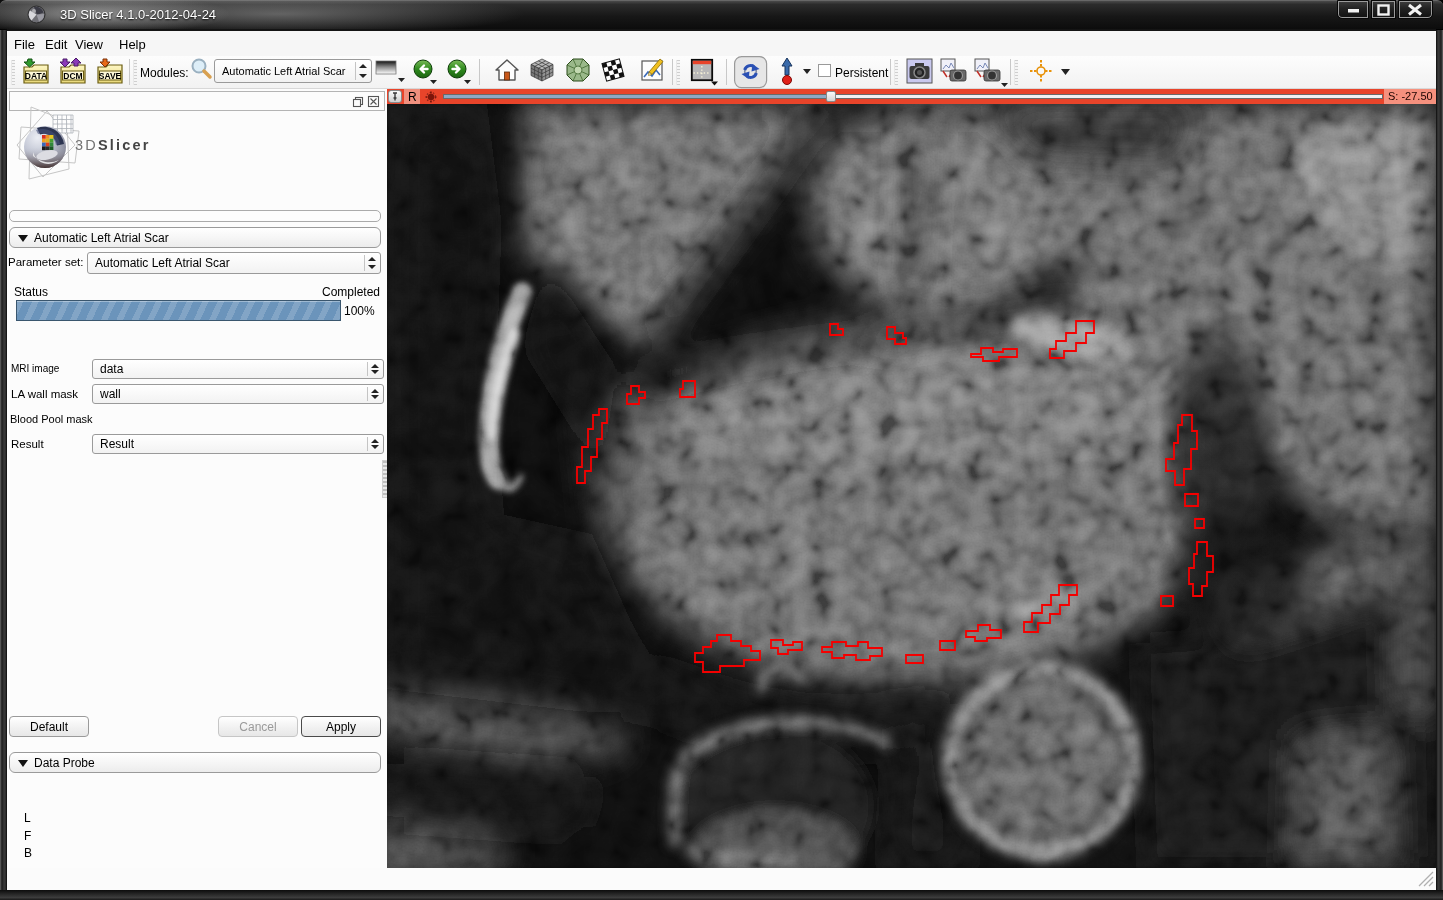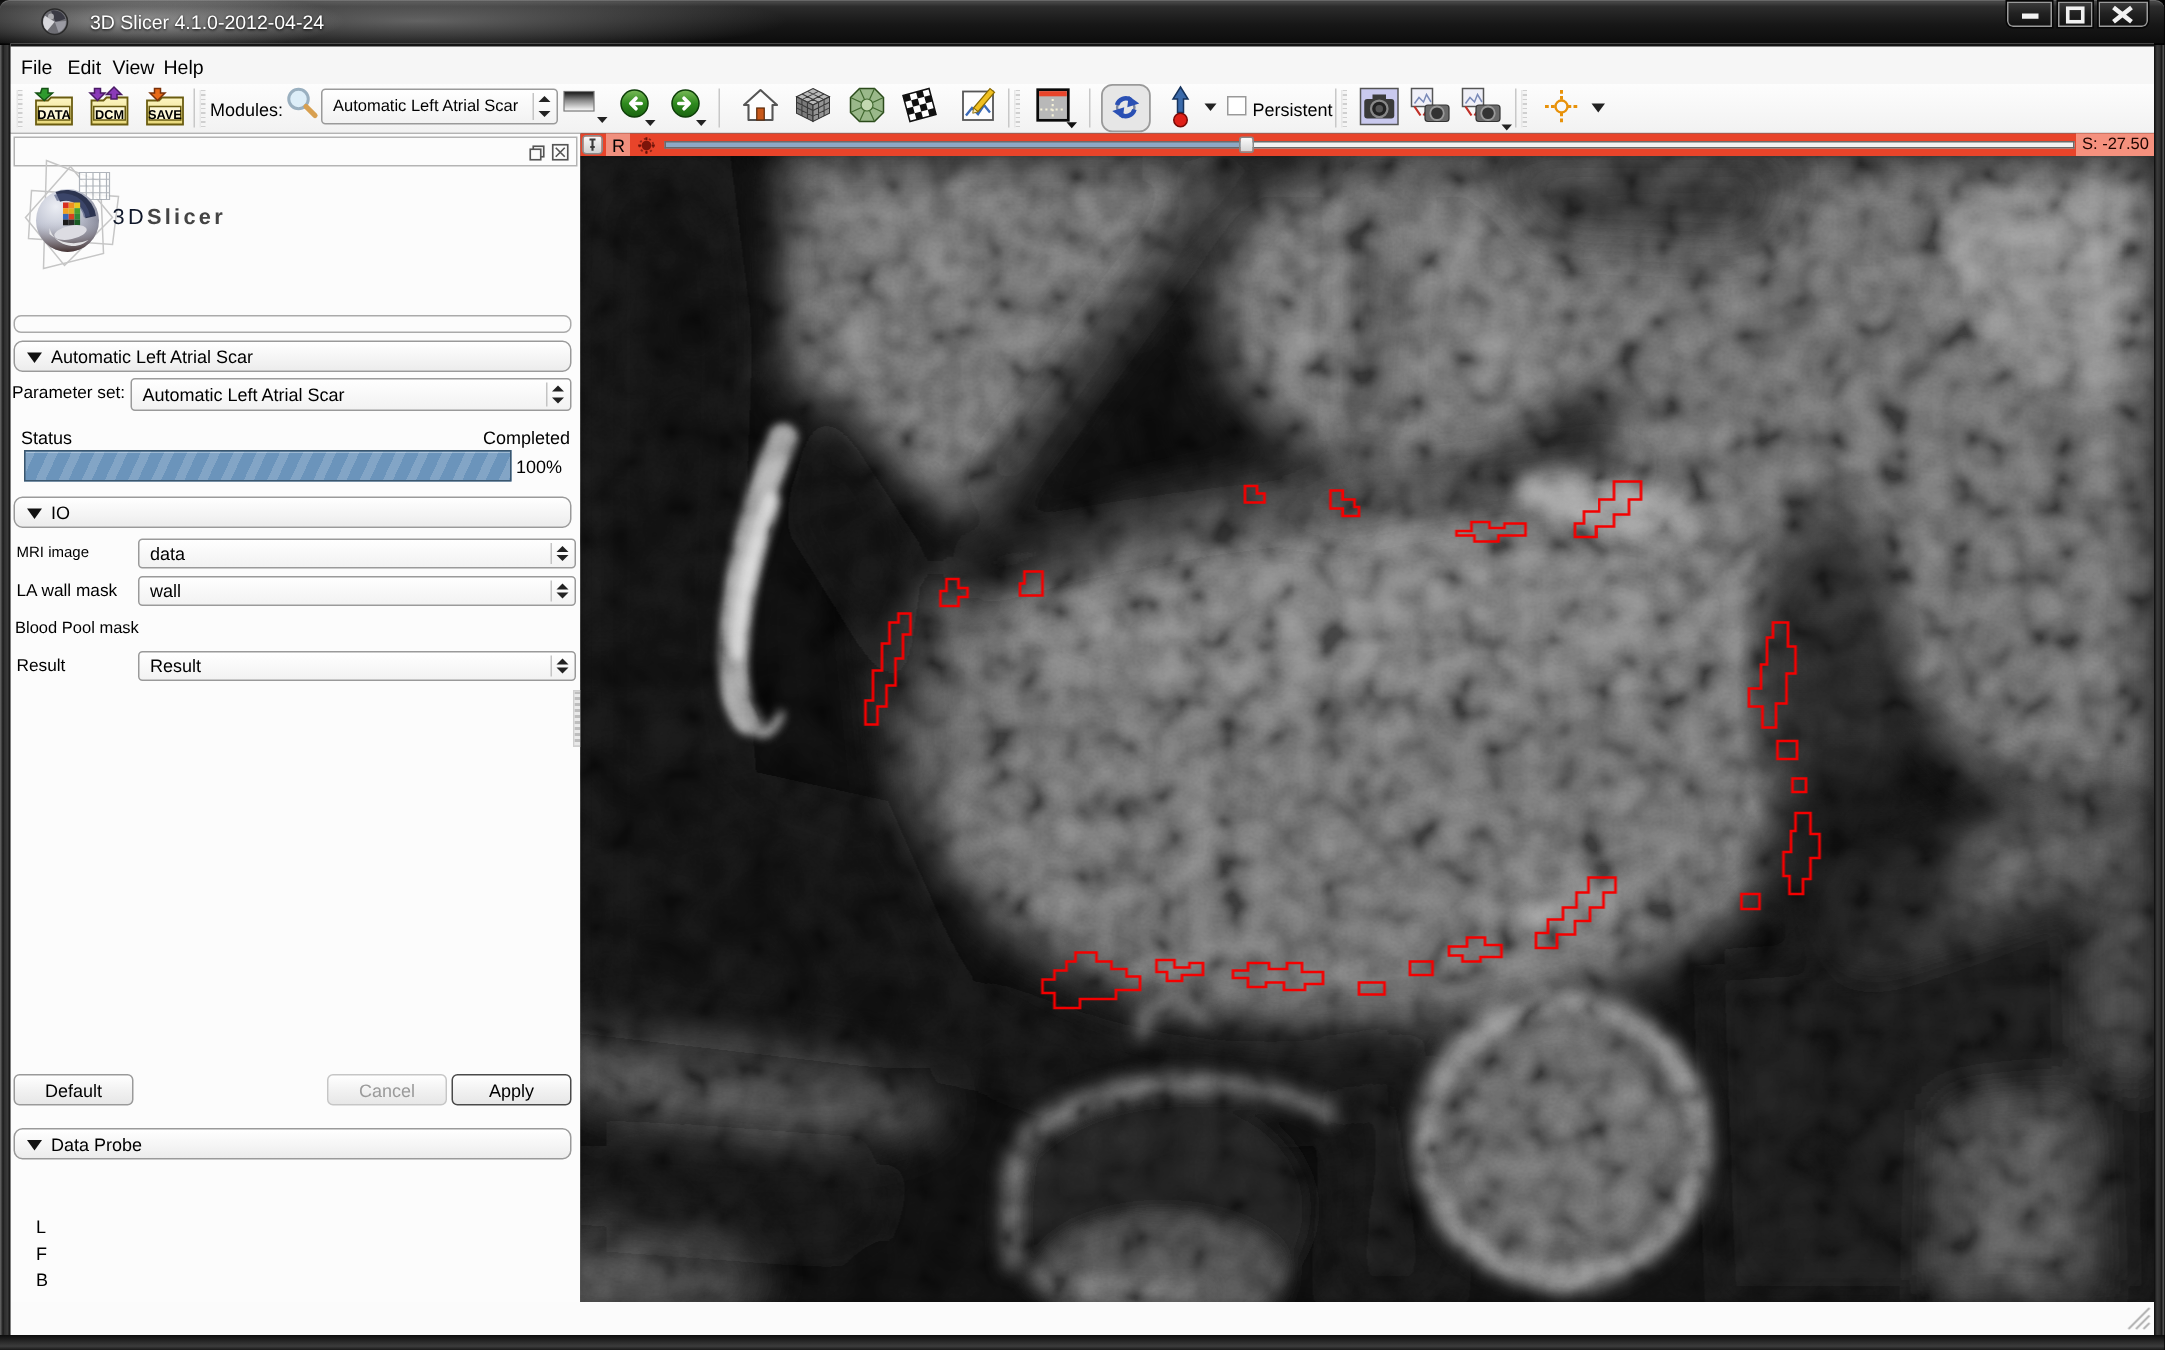--- a/index.html
+++ b/index.html
@@ -94,21 +94,21 @@
 </div>
 
 <div class="abs" id="borderL"></div>
 <div class="abs" id="borderR"></div>
 <div class="abs" id="borderB"></div>
 
 <div class="abs" id="menubar">
   <div class="menuitem" style="left:7px">File</div>
   <div class="menuitem" style="left:38px">Edit</div>
   <div class="menuitem" style="left:68px">View</div>
-  <div class="menuitem" style="left:102px">Help</div>
+  <div class="menuitem" style="left:112px">Help</div>
 </div>
 
 <div class="abs" id="toolbar">
   <div class="thandle" style="left:4px"></div>
   <div class="tsep" style="left:122px"></div>
   <div class="thandle" style="left:126px"></div>
   <div class="tlabel" style="left:133px;top:10px">Modules:</div>
   <div class="combo" style="left:207px;top:3px;width:158px;height:24px">
       <div class="ctext" style="font-size:11px">Automatic Left Atrial Scar</div>
       <div class="cspin"></div>
@@ -320,47 +320,41 @@
       <rect x="29" y="37.6" width="3.8" height="3.8" fill="#3868b8"></rect>
         <rect x="32.8" y="37.6" width="3.8" height="3.8" fill="#d84020"></rect>
         <rect x="36.6" y="37.6" width="3.8" height="3.8" fill="#30883a"></rect>
       <rect x="29" y="41.4" width="3.8" height="3.8" fill="#1a1a1a"></rect>
         <rect x="32.8" y="41.4" width="3.8" height="3.8" fill="#2a2a2a"></rect>
         <rect x="36.6" y="41.4" width="3.8" height="3.8" fill="#1a5a24"></rect>
     </g>
     <path d="M20 47 a16 16 0 0 0 26 8 a24 24 0 0 1 -26 -4 z" fill="#e8e8ea" opacity=".95"></path>
     <ellipse cx="34" cy="50" rx="11" ry="4.5" fill="#dcdce2" transform="rotate(-12 34 50)"></ellipse>
   </svg>
-  <div class="abs" style="left:68px;top:48px;font-size:14.5px;letter-spacing:2.2px;color:#444"><span style="color:#0f172a">3D</span><b>Slicer</b></div>
+  <div class="abs" style="left:68px;top:48px;font-size:14.5px;letter-spacing:2.2px;color:#444"><span style="color:#737373">3D</span><b>Slicer</b></div>
 
   <div class="abs" style="left:2px;top:121px;width:372px;height:12px;border:1px solid #aaa;border-radius:5px"></div>
   <div class="collapse" style="top:138px">
       <div class="tri">
         <div class="tri-d"></div>
       </div>
       <div class="ctl">Automatic Left Atrial Scar</div>
     </div>
 
   <div class="plabel" style="left:1px;top:167px;font-size:11.5px">Parameter set:</div>
   <div class="combo" style="left:80px;top:163px;width:294px;height:22px">
       <div class="ctext">Automatic Left Atrial Scar</div>
       <div class="cspin"></div>
     </div>
 
   <div class="plabel" style="left:7px;top:196px">Status</div>
   <div class="plabel" style="left:315px;top:196px">Completed</div>
   <div id="progress"></div>
   <div class="plabel" style="left:337px;top:215px">100%</div>
 
-  <div class="collapse" style="top:242px">
-      <div class="tri">
-        <div class="tri-d"></div>
-      </div>
-      <div class="ctl">IO</div>
-    </div>
 
   <div class="plabel" style="left:4px;top:274px;font-size:10px">MRI image</div>
   <div class="combo" style="left:85px;top:270px;width:292px;height:20px">
       <div class="ctext">data</div>
       <div class="cspin"></div>
     </div>
   <div class="plabel" style="left:4px;top:299px;font-size:11.5px">LA wall mask</div>
   <div class="combo" style="left:85px;top:295px;width:292px;height:20px">
       <div class="ctext">wall</div>
       <div class="cspin"></div>

